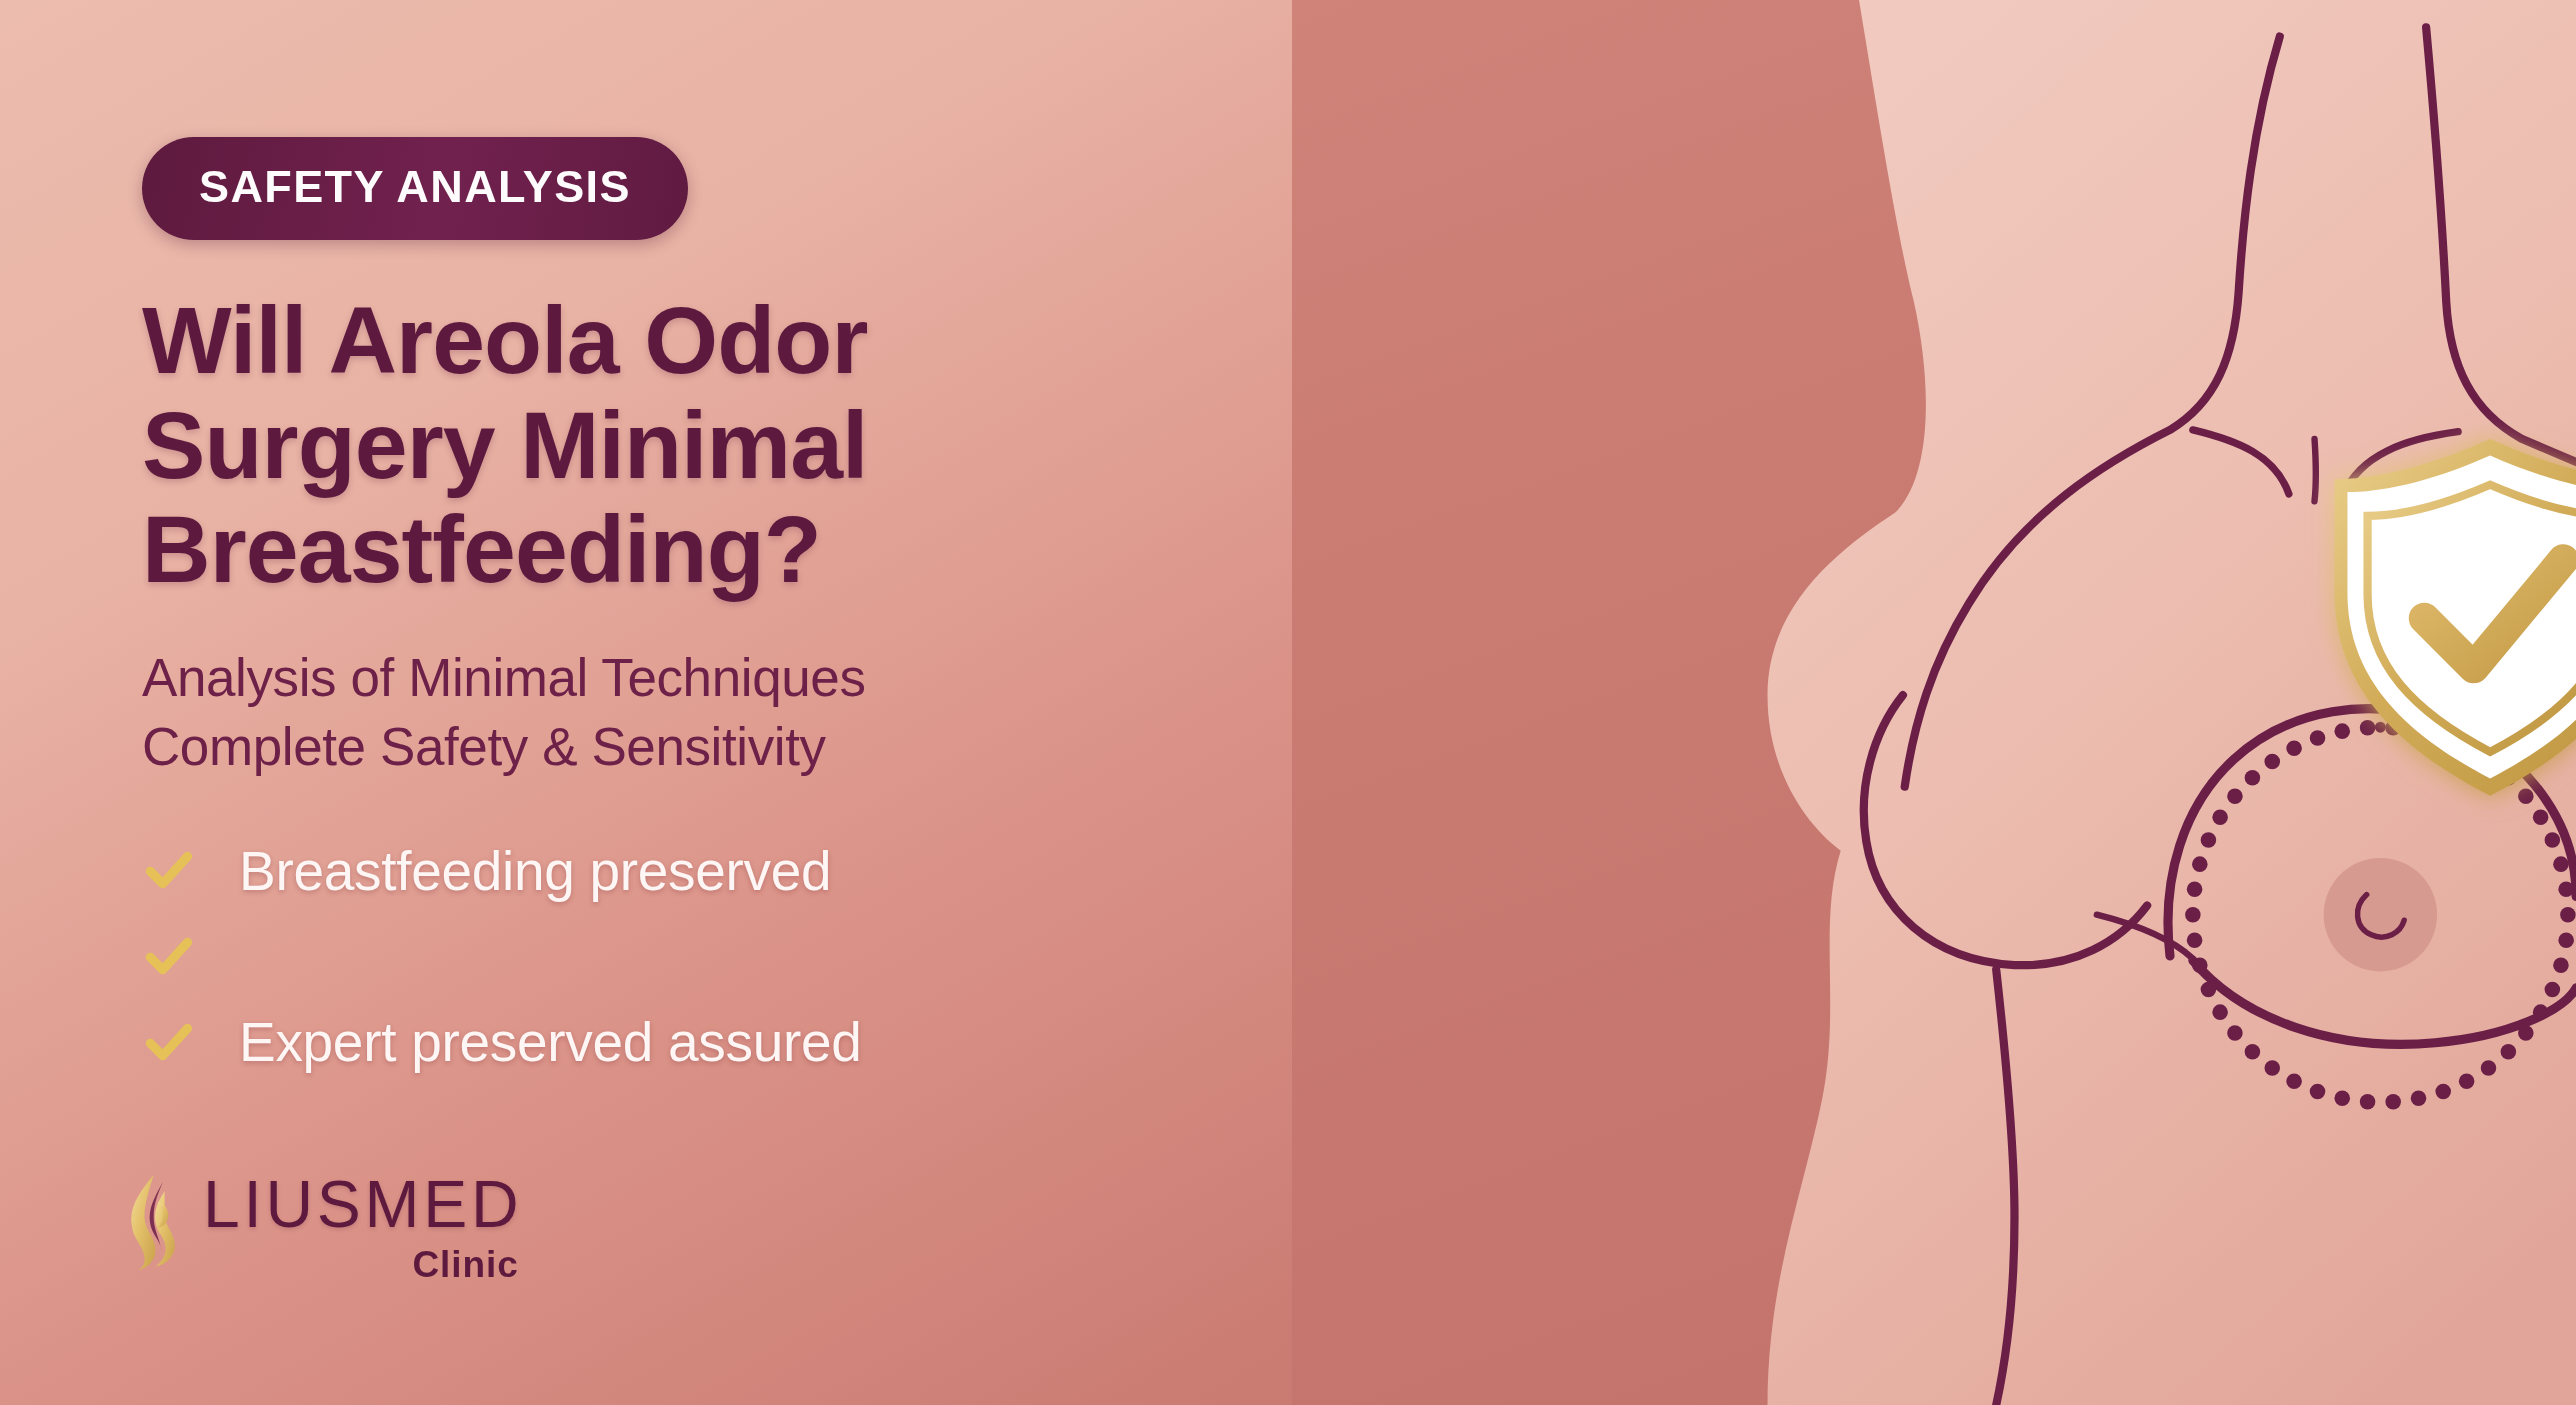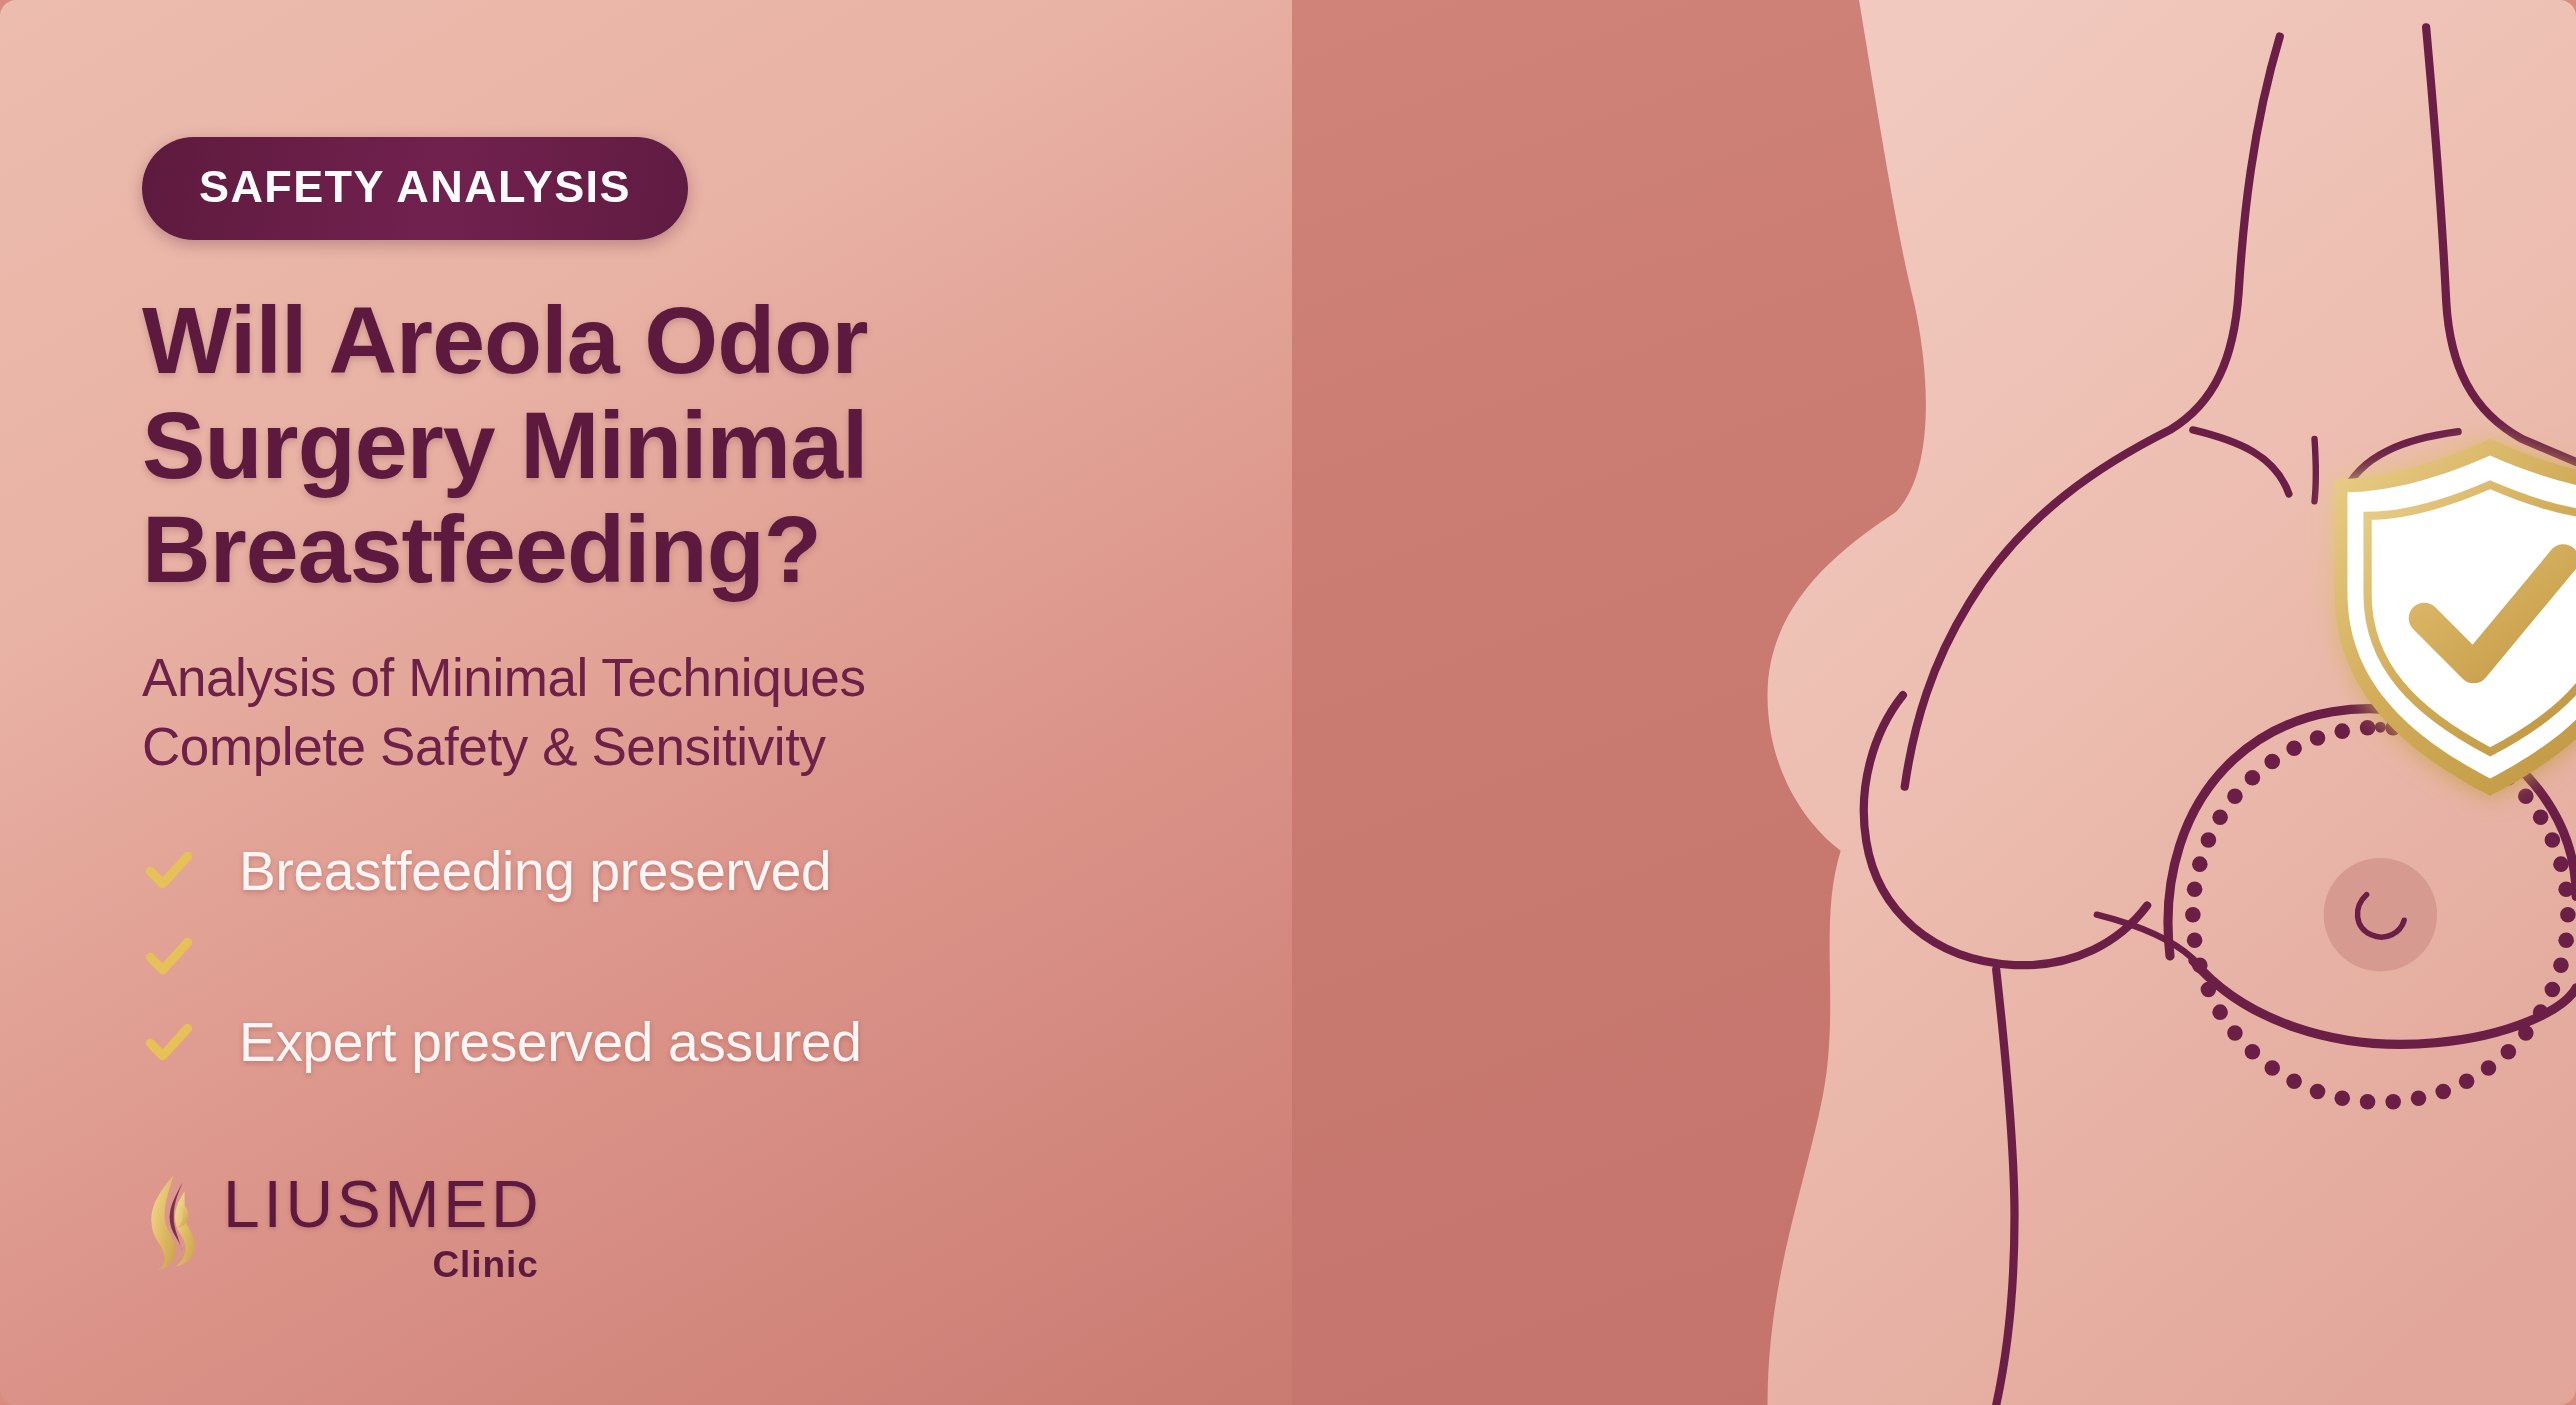--- a/index.html
+++ b/index.html
@@ -7,21 +7,20 @@
   body {
     font-family:"Liberation Sans", sans-serif;
     background:#d98b80;
   }
 
   .banner {
     position:relative;
     width:2576px; height:1405px;
     display:flex;
     overflow:hidden;
-    border-radius:16px;
   }
 
   
   .left-panel {
     position:relative;
     width:1292px; height:1405px;
     background:linear-gradient(150deg,#ecbcae 0%, #e8b2a4 30%, #dc958a 62%, #c97a71 100%);
     padding:137px 0 0 142px;
     flex:0 0 1292px;
   }
@@ -80,21 +79,21 @@
     color:#fdf6f4;
     font-size:55px;
     font-weight:400;
     letter-spacing:-0.3px;
     text-shadow:0 1.8px 5.5px rgba(120,40,50,.30);
   }
 
   
   .logo {
     position:absolute;
-    left:137px;
+    left:117px;
     bottom:119px;
     display:flex;
     align-items:flex-start;
     gap:20px;
   }
   .logo-mark { width:66px; height:101px; display:block; }
   .logo-text { display:flex; flex-direction:column; }
   .logo-word {
     color:#5e1a3e;
     font-size:66px;

